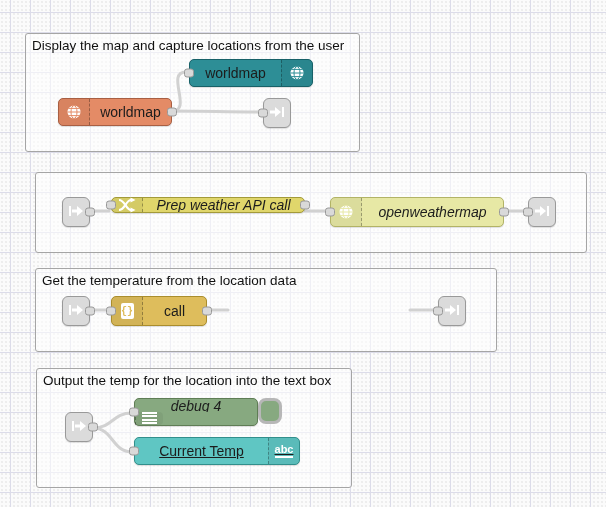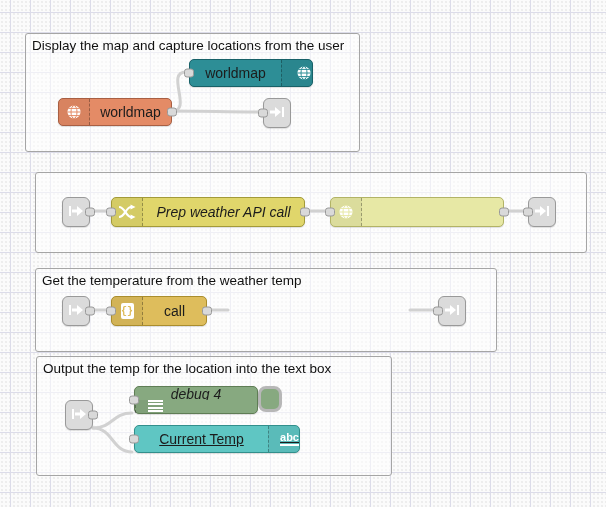--- a/index.html
+++ b/index.html
@@ -32,21 +32,21 @@
   .node .label{
     flex:1;display:flex;align-items:center;justify-content:center;
     white-space:nowrap;padding:0 6px;overflow:hidden;text-align:right;
   }
   .italic{font-style:italic;}
   .icon-region{
     width:30px;flex:0 0 auto;display:flex;align-items:center;justify-content:center;
     background:rgba(0,0,0,0.05);
   }
   .icon-left{border-right:1px dashed rgba(0,0,0,0.30);border-radius:4px 0 0 4px;}
-  .icon-right{border-left:1px dashed rgba(0,0,0,0.30);border-radius:0 4px 4px 0;justify-content:flex-end;}
+  .icon-right{border-left:1px dashed rgba(0,0,0,0.30);border-radius:0 4px 4px 0;}
   .n-worldmap-in{background:#2d8e96;border-color:#186168;}
   .n-worldmap-in .icon-region{color:#2d8e96;}
   .n-worldmap{background:#e48b66;border-color:#a85f43;}
   .n-worldmap .icon-region{color:#e48b66;}
   .n-func{background:#e0d66b;border-color:#a39a39;}
   .n-owm{background:#e7e8a5;border-color:#b2b366;}
   .n-owm .icon-region{color:#e7e8a5;}
   .n-json{background:#debd5c;border-color:#aa8d2d;}
   .n-json .icon-region{color:#debd5c;}
   .n-debug{background:#87a980;border-color:#5f7d55;flex-direction:column;}
@@ -151,21 +151,21 @@
     <div class="node n-link" style="left:26px;top:24px;width:28px;height:30px">
       <span>
         <svg width="16" height="16" viewBox="0 0 16 16">
           <rect x="1" y="3" width="2" height="10" fill="#fff"></rect>
           <path d="M4,6.4 h5 v-3.4 L15,8 L9,13 v-3.4 h-5 Z" fill="#fff"></path>
         </svg>
       </span>
       <span class="port out"></span>
     </div>
 
-    <div class="node n-func" style="left:75px;top:24px;width:194px;height:30px">
+    <div class="node n-func" style="left:75px;top:24px;width:194px;height:16px">
       <span class="port in"></span>
       <span class="icon-region icon-left">
         <svg width="18" height="16" viewBox="0 0 18 16">
           <g stroke="#fff" stroke-width="2.2" fill="none">
             <path d="M1,3 C7,3 8,13 13,13"></path>
             <path d="M1,13 C7,13 8,3 13,3"></path>
           </g>
           <path d="M12.5,0.5 L17.5,3 L12.5,5.5 Z" fill="#fff"></path>
           <path d="M12.5,10.5 L17.5,13 L12.5,15.5 Z" fill="#fff"></path>
         </svg>
@@ -178,36 +178,37 @@
       <span class="port in"></span>
       <span class="icon-region icon-left">
         <svg width="16" height="16" viewBox="0 0 16 16">
           <circle cx="8" cy="8" r="6.5" fill="#fff"></circle>
           <g stroke="currentColor" stroke-width="1" fill="none">
             <ellipse cx="8" cy="8" rx="3" ry="6.5"></ellipse>
             <path d="M1.5,8 h13 M2.6,4.4 h10.8 M2.6,11.6 h10.8"></path>
           </g>
         </svg>
       </span>
+      <span class="label italic">openweathermap</span>
       <span class="port out"></span>
     </div>
 
     <div class="node n-link" style="left:492px;top:24px;width:28px;height:30px">
       <span class="port in"></span>
       <span>
         <svg width="16" height="16" viewBox="0 0 16 16">
           <path d="M1,6.4 h5 v-3.4 L12,8 L6,13 v-3.4 h-5 Z" fill="#fff"></path>
           <rect x="13" y="3" width="2" height="10" fill="#fff"></rect>
         </svg>
       </span>
     </div>
   </div>
 
   <div class="group" style="left:35px;top:268px;width:462px;height:84px">
-    <div class="group-title">Get the temperature from the weather temp</div>
+    <div class="group-title">Get the temperature from the location data</div>
 
     <div class="node n-link" style="left:26px;top:27px;width:28px;height:30px">
       <span>
         <svg width="16" height="16" viewBox="0 0 16 16">
           <rect x="1" y="3" width="2" height="10" fill="#fff"></rect>
           <path d="M4,6.4 h5 v-3.4 L15,8 L9,13 v-3.4 h-5 Z" fill="#fff"></path>
         </svg>
       </span>
       <span class="port out"></span>
     </div>
@@ -228,21 +229,21 @@
       <span class="port in"></span>
       <span>
         <svg width="16" height="16" viewBox="0 0 16 16">
           <path d="M1,6.4 h5 v-3.4 L12,8 L6,13 v-3.4 h-5 Z" fill="#fff"></path>
           <rect x="13" y="3" width="2" height="10" fill="#fff"></rect>
         </svg>
       </span>
     </div>
   </div>
 
-  <div class="group" style="left:36px;top:356px;width:356px;height:120px">
+  <div class="group" style="left:36px;top:368px;width:316px;height:120px">
     <div class="group-title">Output the temp for the location into the text box</div>
 
     <div class="node n-link" style="left:28px;top:43px;width:28px;height:30px">
       <span>
         <svg width="16" height="16" viewBox="0 0 16 16">
           <rect x="1" y="3" width="2" height="10" fill="#fff"></rect>
           <path d="M4,6.4 h5 v-3.4 L15,8 L9,13 v-3.4 h-5 Z" fill="#fff"></path>
         </svg>
       </span>
       <span class="port out"></span>

